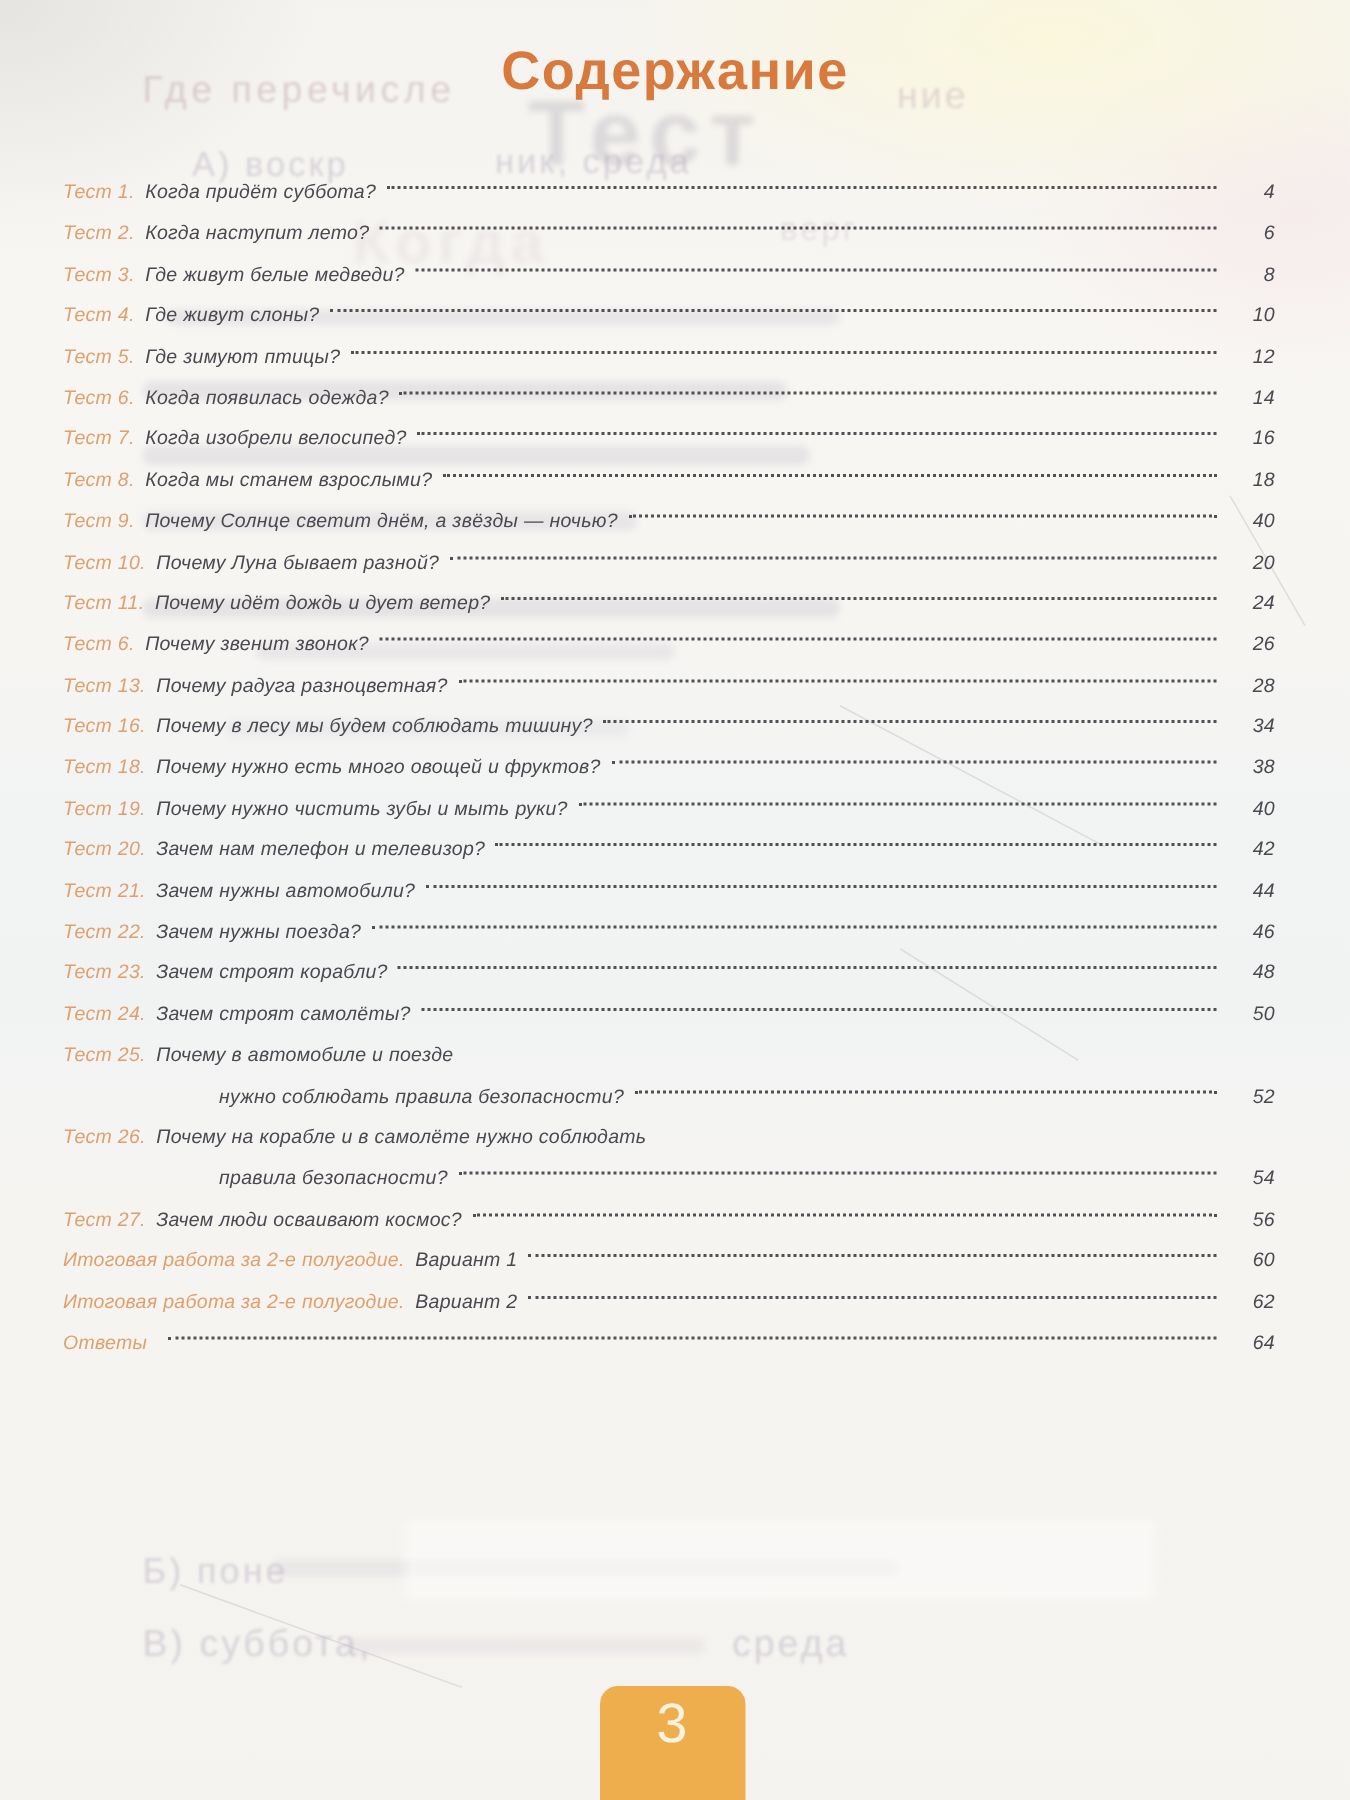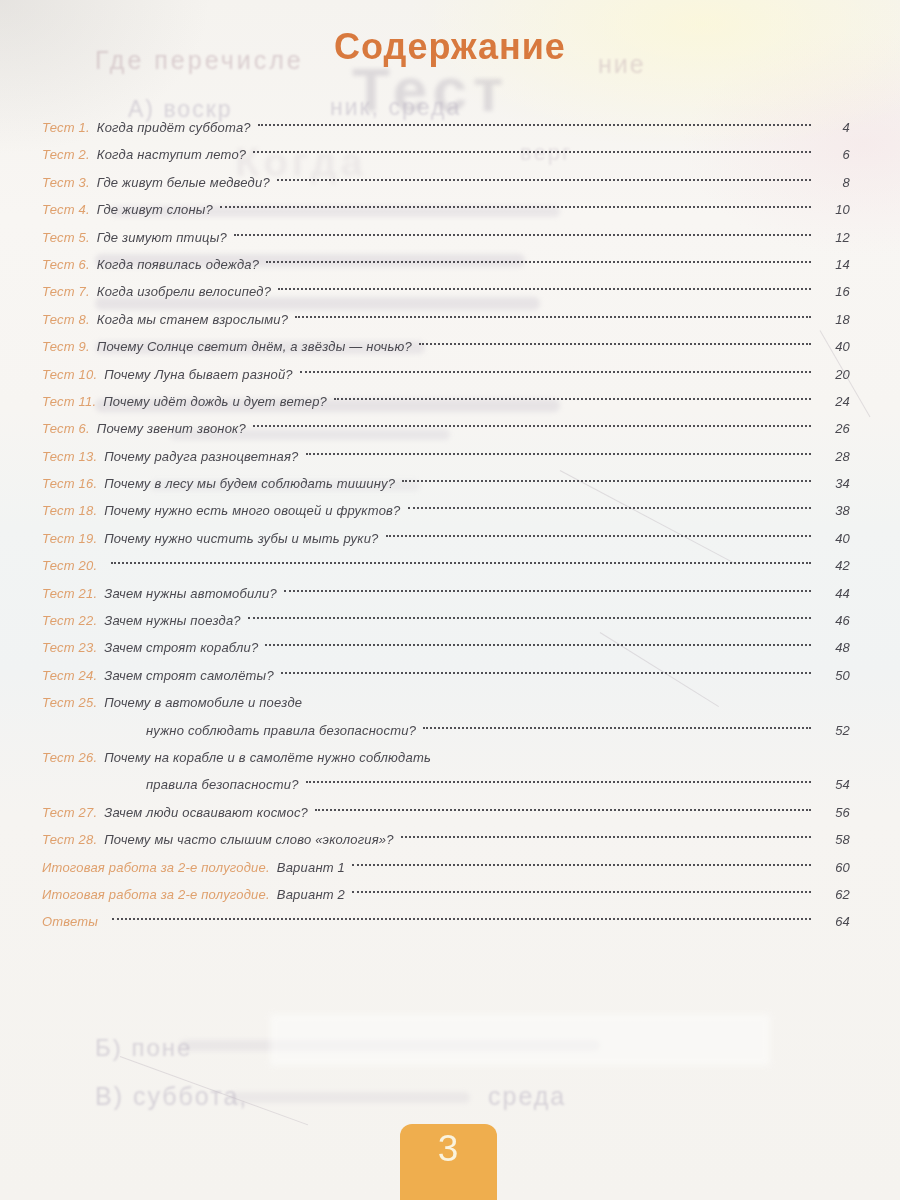--- a/index.html
+++ b/index.html
@@ -184,20 +184,21 @@
         <span class="pg">38</span>
       </div>
       <div class="row">
         <span class="lbl">Тест 19.</span>
         <span class="txt">Почему нужно чистить зубы и мыть руки?</span>
         <span class="dots"></span>
         <span class="pg">40</span>
       </div>
       <div class="row">
         <span class="lbl">Тест 20.</span>
+        <span class="txt">Зачем нам телефон и телевизор?</span>
         <span class="dots"></span>
         <span class="pg">42</span>
       </div>
       <div class="row">
         <span class="lbl">Тест 21.</span>
         <span class="txt">Зачем нужны автомобили?</span>
         <span class="dots"></span>
         <span class="pg">44</span>
       </div>
       <div class="row">
@@ -234,26 +235,20 @@
       <div class="row indent">
         <span class="txt">правила безопасности?</span>
         <span class="dots"></span>
         <span class="pg">54</span>
       </div>
       <div class="row">
         <span class="lbl">Тест 27.</span>
         <span class="txt">Зачем люди осваивают космос?</span>
         <span class="dots"></span>
         <span class="pg">56</span>
-      </div>
-      <div class="row">
-        <span class="lbl">Тест 28.</span>
-        <span class="txt">Почему мы часто слышим слово «экология»?</span>
-        <span class="dots"></span>
-        <span class="pg">58</span>
       </div>
       <div class="row">
         <span class="lbl">Итоговая работа за 2-е полугодие.</span>
         <span class="txt">Вариант 1</span>
         <span class="dots"></span>
         <span class="pg">60</span>
       </div>
       <div class="row">
         <span class="lbl">Итоговая работа за 2-е полугодие.</span>
         <span class="txt">Вариант 2</span>

